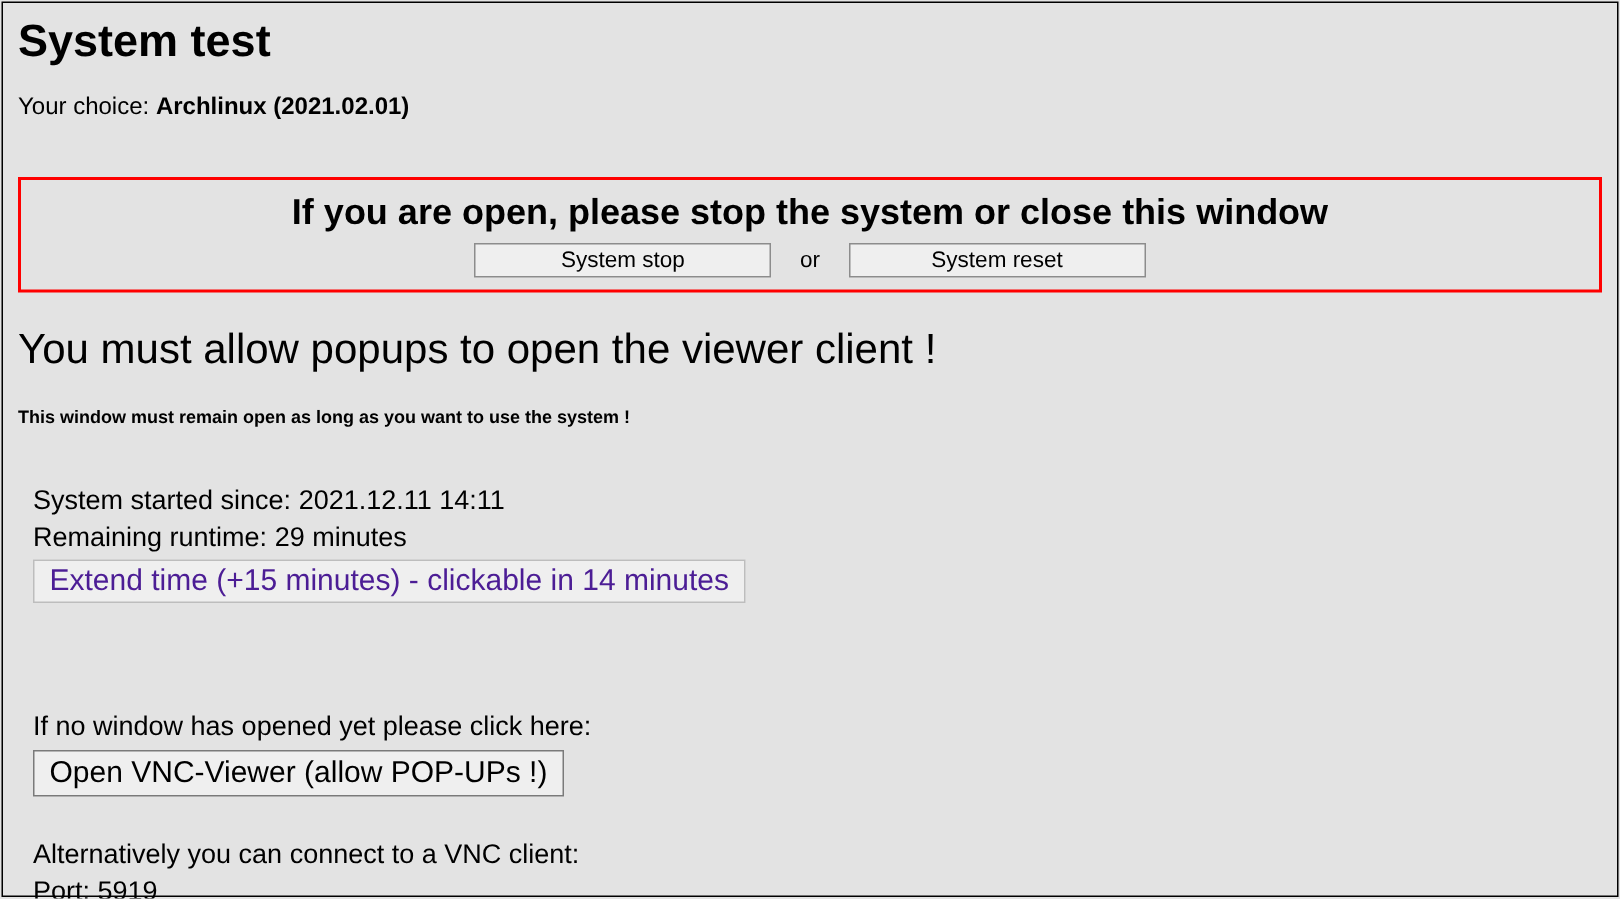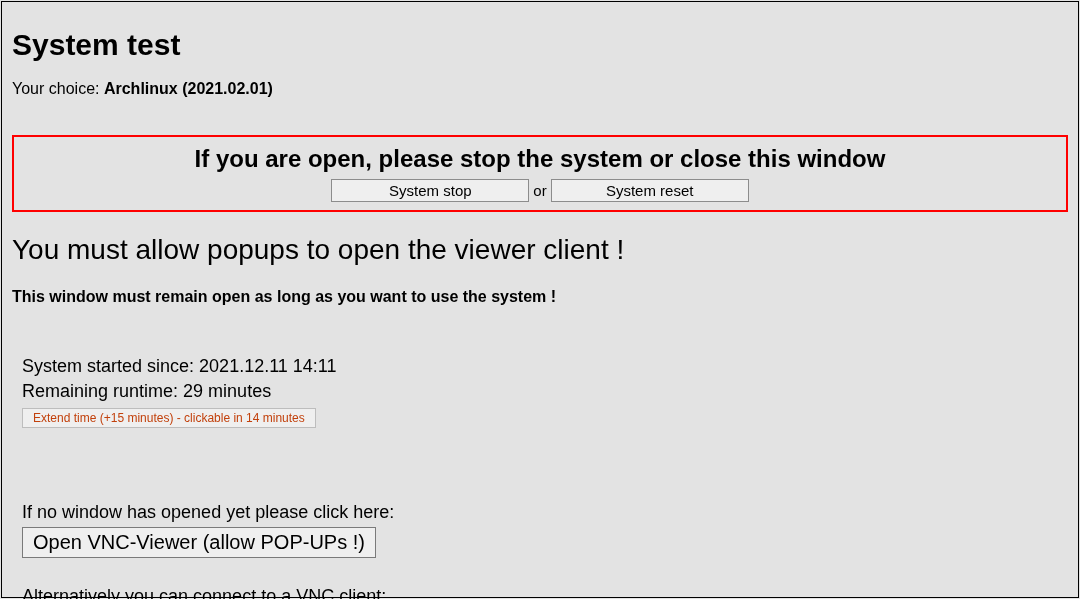--- a/index.html
+++ b/index.html
@@ -10,21 +10,21 @@
       background: #e3e3e3;
       width: 1080px;
       height: 599px;
       overflow: hidden;
     }
     .page {
       border: 1px solid #000;
       width: 1078px;
       height: 597px;
       margin: 1px;
-      padding: 20px 10px;
+      padding: 3px 10px;
       position: relative;
     }
     h1 {
       font-size: 30px;
       margin: 6px 0 18px 0;
       font-weight: bold;
     }
     .choice-line {
       font-size: 16px;
       margin-bottom: 37px;
@@ -39,21 +39,21 @@
       text-align: center;
     }
     .warn-box .warn-heading {
       font-size: 24px;
       font-weight: bold;
       margin: 4px 0 6px 0;
     }
     .warn-controls {
       display: inline-flex;
       align-items: center;
-      gap: 4px;
+      gap: 19px;
     }
     button.std {
       background: #efefef;
       border: 1px solid #8c8c8c;
       font-size: 15px;
       padding: 2px 0;
       cursor: pointer;
       font-family: inherit;
     }
     button.std.wide {
@@ -61,36 +61,36 @@
     }
     .or-text {
       font-size: 15px;
     }
     h3.sub1 {
       font-size: 28px;
       font-weight: normal;
       margin: 0 0 22px 0;
     }
     .bold-note {
-      font-size: 16px;
+      font-size: 12px;
       font-weight: bold;
-      margin-bottom: 48px;
+      margin-bottom: 36px;
     }
     .status-block {
       font-size: 18px;
       line-height: 1.4;
       margin-left: 10px;
       margin-bottom: 70px;
     }
     .status-block .line { }
     button.disabled {
       background: #efefef;
       border: 1px solid #bdbdbd;
-      color: #c2410c;
-      font-size: 12px;
+      color: #4c1d95;
+      font-size: 20px;
       padding: 2px 10px;
       cursor: default;
       font-family: inherit;
       margin-top: 2px;
     }
     .lower-block {
       font-size: 18px;
       line-height: 1.4;
       margin-left: 10px;
     }

